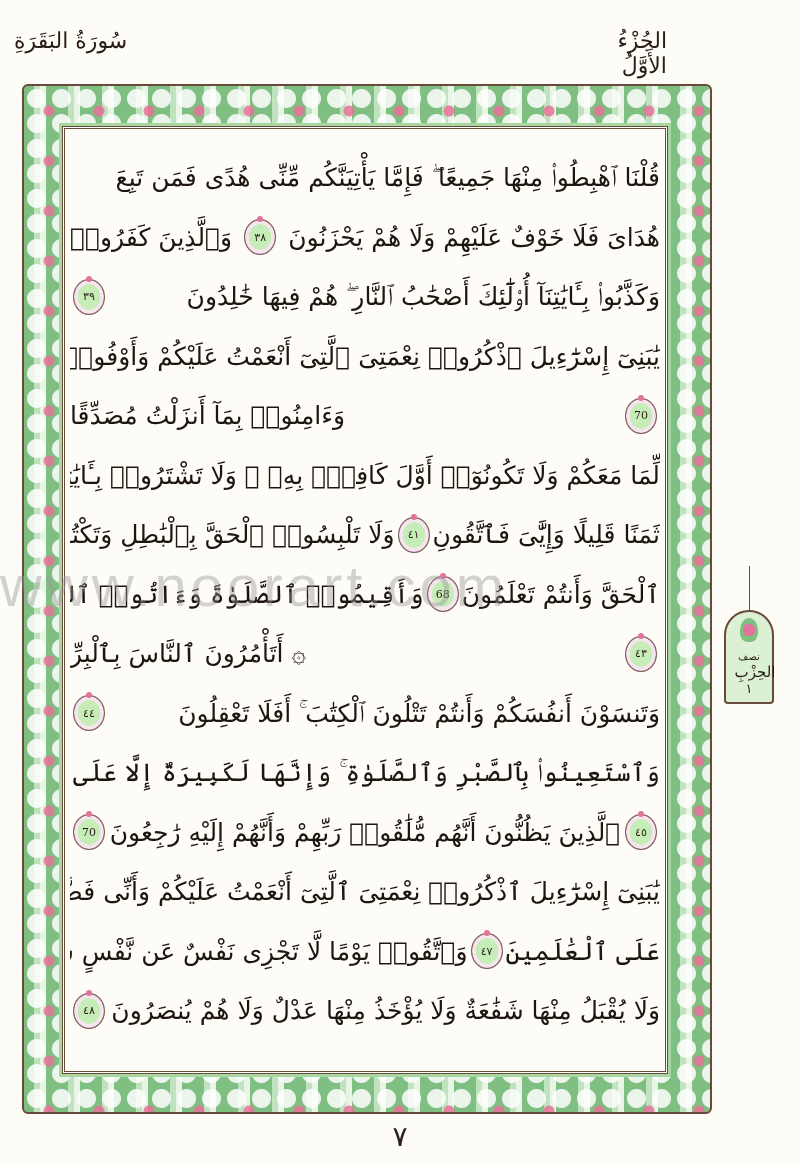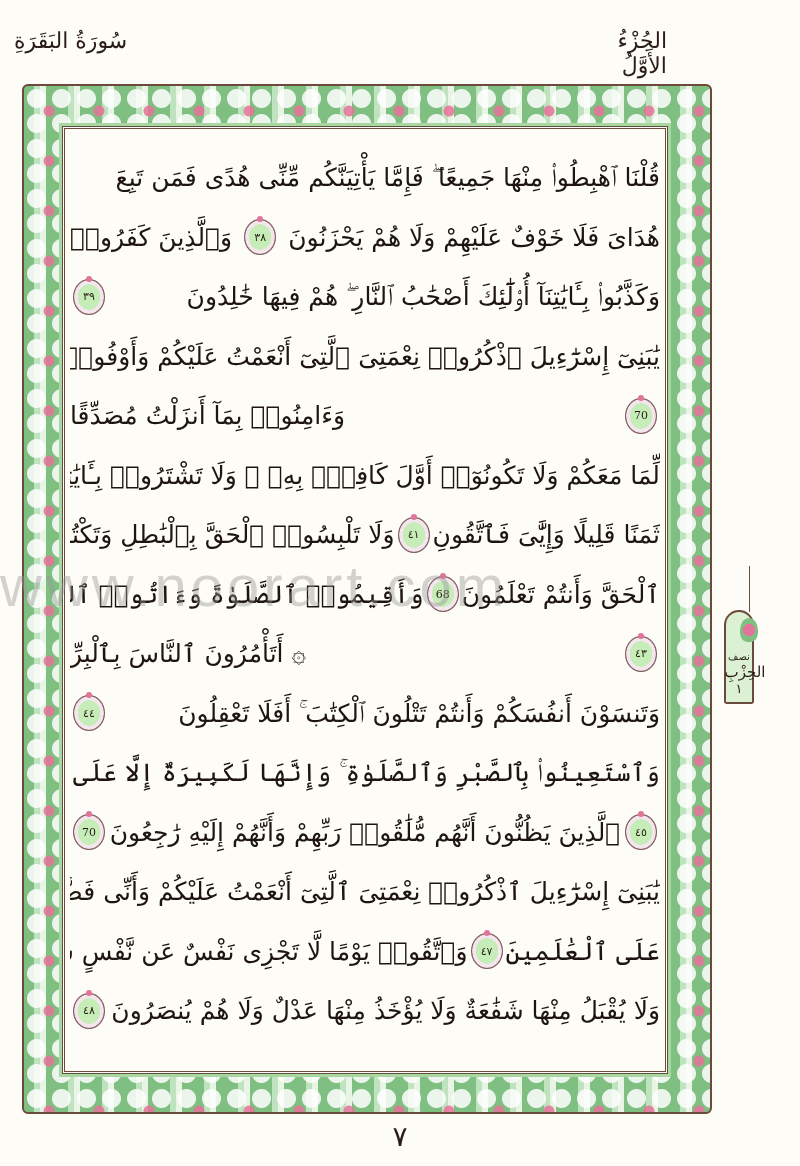--- a/index.html
+++ b/index.html
@@ -73,21 +73,21 @@
     position: relative;
     flex: none;
   }
   .ayah::before {
     content: ""; position: absolute; top: -4px; left: 50%;
     width: 6px; height: 6px; margin-left: -3px;
     background: #e2739a; border-radius: 50%;
   }
   
   .hizb {
-    position: absolute; left: 724px; top: 610px; width: 30px; height: 94px;
+    position: absolute; left: 724px; top: 610px; width: 50px; height: 94px;
     box-sizing: border-box;
     border: 2px solid #6a4a3a;
     border-radius: 25px 25px 4px 4px;
     background: #dcf1d4;
     display: flex; flex-direction: column; align-items: center; justify-content: flex-end;
     padding-bottom: 6px;
     font-family: "DejaVu Serif", serif; color: #2a1d17; direction: rtl;
   }
   .hizb-finial {
     position: absolute; left: 744px; top: 566px; width: 10px; height: 46px;

